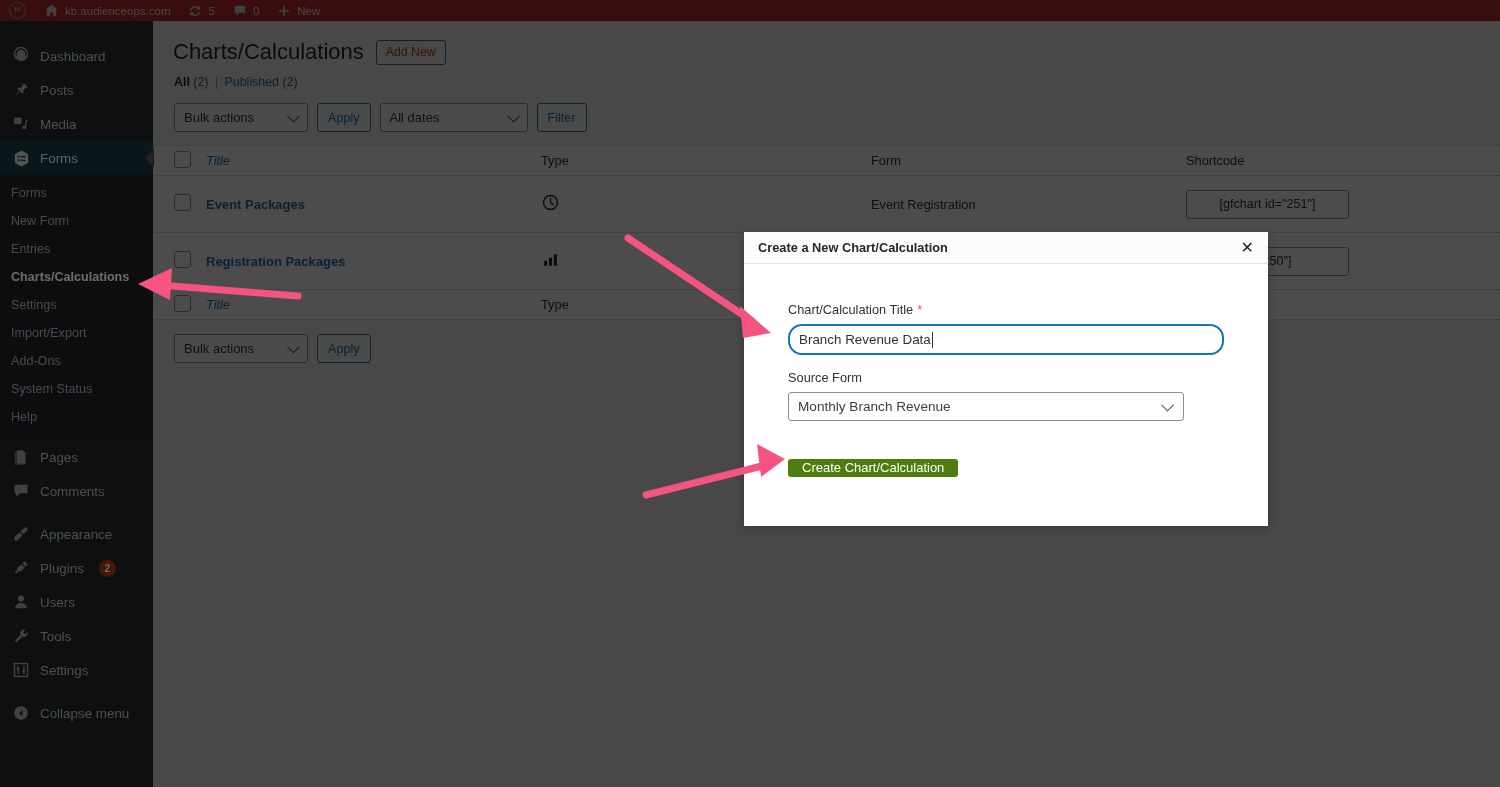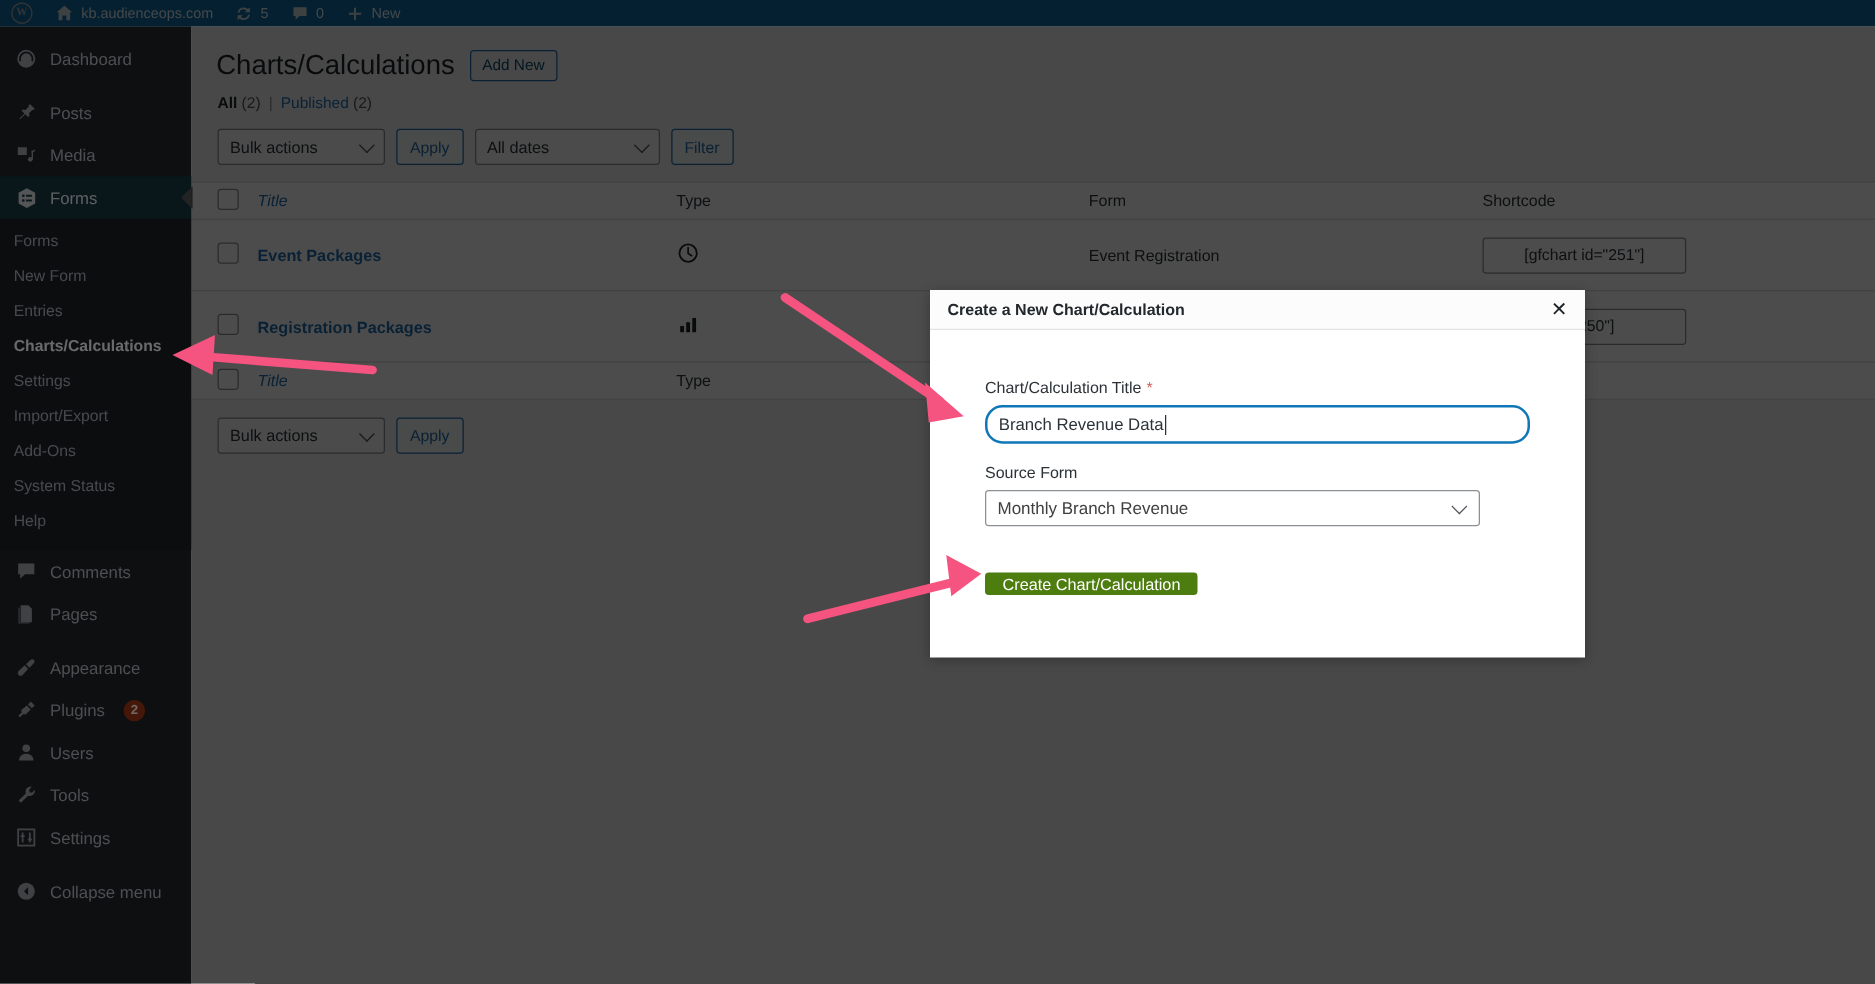--- a/index.html
+++ b/index.html
@@ -7,21 +7,21 @@
     width: 1500px; height: 787px;
     font-family: "Liberation Sans", sans-serif;
     background: #f1f1f1;
     overflow: hidden;
   }
   #root { position: relative; width: 1500px; height: 787px; }
 
   
   .adminbar {
     position: absolute; top: 0; left: 0; width: 1500px; height: 21px;
-    background: #0c4a6e; color: #a7aaad;
+    background: #7f1d1d; color: #a7aaad;
     display: flex; align-items: center; z-index: 40;
   }
   .ab-item {
     display: flex; align-items: center; gap: 6px;
     height: 21px; padding: 0 9px; font-size: 11.5px; color: #9a9fa4;
     white-space: nowrap;
   }
   .ab-item svg { display: block; }
   .wp-logo-mark {
     width: 17px; height: 17px; border-radius: 50%;
@@ -35,21 +35,21 @@
   
   .sidebar {
     position: absolute; top: 21px; left: 0; width: 153px; height: 766px;
     background: #1d2327; z-index: 30;
   }
   .menu-top {
     display: flex; align-items: center; gap: 9px;
     height: 34px; padding-left: 11px;
     font-size: 13.4px; color: #a9aeb2; position: relative;
   }
-  .menu-top.spaced { margin-top: 9px; }
+  .menu-top.spaced { margin-top: 9px; align-items: flex-end; }
   .menu-top .mico {
     width: 20px; height: 20px; display: flex; align-items: center; justify-content: center;
     color: #8c9196; flex: 0 0 20px;
   }
   .menu-top.current {
     background: #16333d; color: #cfd3d6;
   }
   .menu-top.current .mico { color: #b8bcc0; }
   .menu-top.current::after {
     content: ""; position: absolute; right: -1px; top: 50%; transform: translateY(-50%);
@@ -71,21 +71,21 @@
   .menu-sep { height: 9px; }
 
   
   .content {
     position: absolute; top: 21px; left: 153px;
     width: 1347px; height: 766px; background: #f1f1f1; overflow: hidden;
   }
   .page-head { display: flex; align-items: center; gap: 12px; padding: 18px 0 0 20px; }
   .page-title { font-size: 22px; font-weight: 400; color: #1d2327; }
   .btn-addnew {
-    font-size: 12.3px; color: #0c4a6e; background: transparent;
+    font-size: 12.3px; color: #c2410c; background: transparent;
     border: 1px solid #2271b1; border-radius: 3px; padding: 3px 9px; line-height: 17px;
     cursor: pointer; font-family: inherit;
   }
   .subsubsub { padding: 10px 0 0 21px; font-size: 12.4px; color: #2271b1; }
   .subsubsub b { color: #1d2327; font-weight: 700; }
   .subsubsub .cnt { color: #50575e; font-weight: 400; }
   .subsubsub .sep { color: #8c8f94; margin: 0 3px; }
 
   .tablenav { display: flex; align-items: center; gap: 9px; padding: 14px 0 0 21px; }
   .wp-select {
@@ -294,34 +294,34 @@
       <span class="sub-item">Settings</span>
       <span class="sub-item">Import/Export</span>
       <span class="sub-item">Add-Ons</span>
       <span class="sub-item">System Status</span>
       <span class="sub-item">Help</span>
     </div>
 
     <div class="menu-top">
       <span class="mico">
         <svg width="18" height="18" viewBox="0 0 20 20">
-            <path d="M2.8 3h14.4v9.6H8.9l-4.3 4v-4H2.8z" fill="currentColor"></path>
-          </svg>
-      </span>
-      <span>Comments</span>
-    </div>
-
-    <div class="menu-top">
-      <span class="mico">
-        <svg width="18" height="18" viewBox="0 0 20 20">
             <path d="M5 2.5h7l3 3v12H5z" fill="currentColor"></path>
             <path d="M3 4.5h1.2v13H13v1.2H3z" fill="currentColor" opacity=".7"></path>
           </svg>
       </span>
       <span>Pages</span>
+    </div>
+
+    <div class="menu-top">
+      <span class="mico">
+        <svg width="18" height="18" viewBox="0 0 20 20">
+            <path d="M2.8 3h14.4v9.6H8.9l-4.3 4v-4H2.8z" fill="currentColor"></path>
+          </svg>
+      </span>
+      <span>Comments</span>
     </div>
 
     <div class="menu-sep"></div>
 
     <div class="menu-top">
       <span class="mico">
         <svg width="18" height="18" viewBox="0 0 20 20">
             <path d="M16.8 3.2c-1-1-2.3-.6-3.3.3L9.7 7l3.3 3.3 3.5-3.8c.9-1 1.3-2.3.3-3.3zM8.6 8.1 3.2 13c-1 1-1 2.6 0 3.6s2.6 1 3.6 0l4.9-5.4z" fill="currentColor"></path>
           </svg>
       </span>

